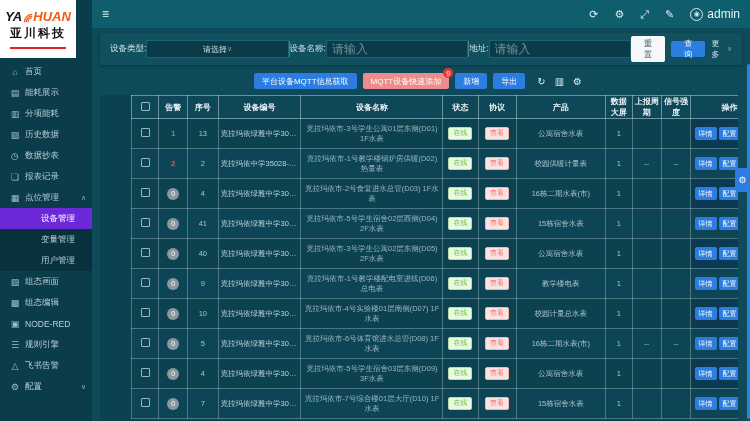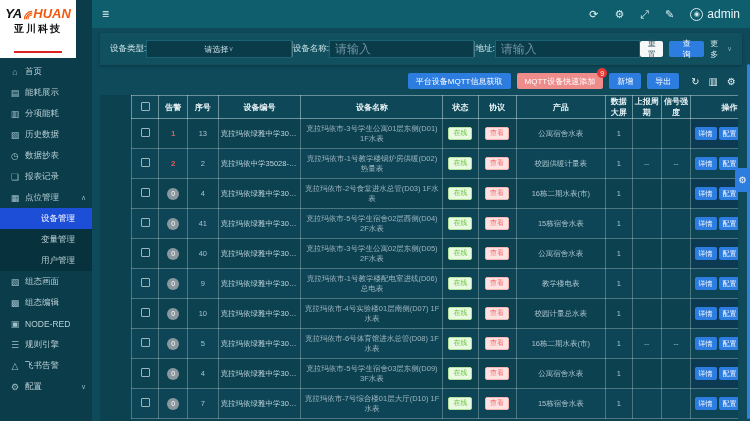--- a/index.html
+++ b/index.html
@@ -10,28 +10,28 @@
   }
   .app { display:flex; width:750px; height:421px; }
 
   
   .sidebar { width:92px; min-width:92px; background:#0A3C49; display:flex; flex-direction:column; }
   .logo-box { width:76px; height:58px; background:#ffffff; display:flex; flex-direction:column; align-items:center; justify-content:center; gap:1px; }
   .logo-line { display:flex; align-items:flex-end; font-weight:bold; font-style:italic; font-size:13px; letter-spacing:0; }
   .logo-ya { color:#111; }
   .logo-arcs { width:12px; height:12px; margin:0 -1px 0 0; }
   .logo-huan { color:#f2590f; }
-  .logo-cn { color:#111; font-weight:bold; font-size:10px; letter-spacing:2px; border-bottom:2px solid #d22; padding-bottom:15px; }
+  .logo-cn { color:#111; font-weight:bold; font-size:12px; letter-spacing:2px; border-bottom:2px solid #d22; padding-bottom:5px; }
   .nav { flex:1; padding-top:3px; overflow:hidden; }
   .nav-item { height:21px; display:flex; align-items:center; padding:0 6px 0 9px; color:#b9cfd6; cursor:pointer; white-space:nowrap; }
   .nav-item .nico { width:12px; font-size:9px; margin-right:4px; color:#9fc0ca; text-align:center; }
   .nav-item .nlabel { flex:1; overflow:hidden; text-overflow:ellipsis; font-size:8.5px; }
   .nav-item .narrow { font-size:7px; color:#8fb3bd; }
   .nav-item.sub { background:#07313C; padding-left:25px; }
-  .nav-item.active { background:#1d4ed8; color:#ffffff;font-family:Liberation Mono, monospace; }
+  .nav-item.active { background:#6d28d9; color:#ffffff;font-family:Liberation Mono, monospace; }
 
   
   .main { flex:1; display:flex; flex-direction:column; position:relative; overflow:hidden; }
   .topbar { height:28px; background:#0F5E6D; display:flex; align-items:center; padding:0 10px; gap:8px; }
   .hamburger { font-size:12px; color:#e8f3f6; cursor:pointer; }
   .app-title { font-size:11px; font-weight:bold; color:#ffffff; letter-spacing:1px; }
   .topbar-right { margin-left:auto; display:flex; align-items:center; gap:16px; }
   .tb-icon { color:#d8e9ee; font-size:11px; cursor:pointer; line-height:1; }
   .avatar-wrap { display:flex; align-items:center; gap:4px; cursor:pointer; }
   .avatar { width:13px; height:13px; border:1px solid #d8e9ee; border-radius:50%; display:flex; align-items:center; justify-content:center; font-size:7px; color:#d8e9ee; }
@@ -42,26 +42,26 @@
   .f-label { font-size:8.5px; color:#cfe3e8; white-space:nowrap; }
   .f-select, .f-input { background:#0A3B49; border:1px solid #1B6275; height:18px; color:#cfe3e8; font-size:8px; display:flex; align-items:center; padding:0 5px; }
   .f-select { width:150px; justify-content:center; cursor:pointer; }
   .f-input { width:150px; }
   .f-input input { background:transparent; border:none; outline:none; color:#cfe3e8; font-size:12px; width:100%; font-family:inherit; }
   .f-input input::placeholder { color:#6f93a0; }
   .f-caret { font-size:7px; color:#7fa5b1; }
   .f-div { width:1px; height:16px; background:rgba(255,255,255,.25); }
   .f-actions { margin-left:auto; display:flex; align-items:center; gap:6px; }
   .btn { border:none; cursor:pointer; font-family:inherit; border-radius:2px; font-size:8px; display:inline-flex; align-items:center; justify-content:center; }
-  .btn-white { background:#f5f7f8; color:#33535e; height:16px; padding:0 4px; }
+  .btn-white { background:#f5f7f8; color:#33535e; height:26px; padding:0 10px; }
   .btn-blue { background:#2D7DE1; color:#fff; height:16px; padding:0 10px; }
   .more-link { font-size:8px; color:#cfe3e8; cursor:pointer; display:flex; align-items:center; gap:2px; }
 
   
-  .toolbar { display:flex; justify-content:flex-end; align-items:center; gap:6px; padding:8px 14px 6px 8px; }
+  .toolbar { display:flex; justify-content:center; align-items:center; gap:6px; padding:8px 14px 6px 8px; }
   .btn-long { height:16px; padding:0 8px; font-size:8px; }
   .btn-pink { background:#EE8C8C; color:#fff; position:relative; }
   .badge { position:absolute; top:-5px; right:-4px; min-width:10px; height:10px; border-radius:5px; background:#E53935; color:#fff; font-size:7px; display:flex; align-items:center; justify-content:center; padding:0 2px; }
   .tool-icons { display:flex; gap:9px; margin-left:6px; }
   .tool-icon { color:#e2eef2; font-size:10px; cursor:pointer; }
 
   
   .table-wrap { flex:1; margin:0 12px 0 8px; overflow:hidden; background:#0C4150; }
   table { width:100%; border-collapse:collapse; table-layout:fixed;margin-left:31px; }
   th { background:#0E4758; color:#e8f3f6; font-size:8px; font-weight:bold; height:20px; border:1px solid rgba(220,240,245,.45); padding:0 2px; }

